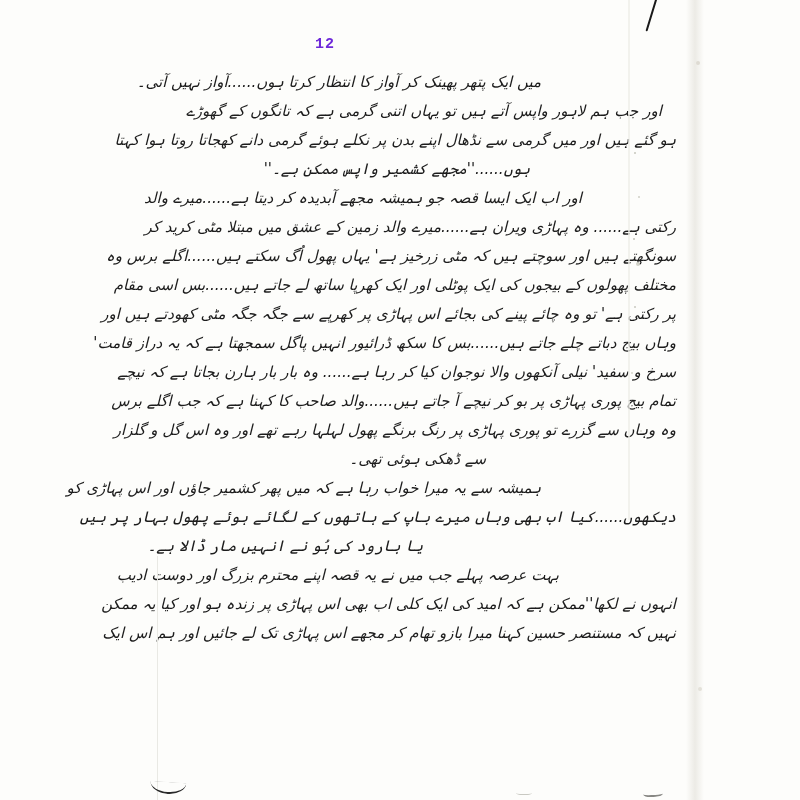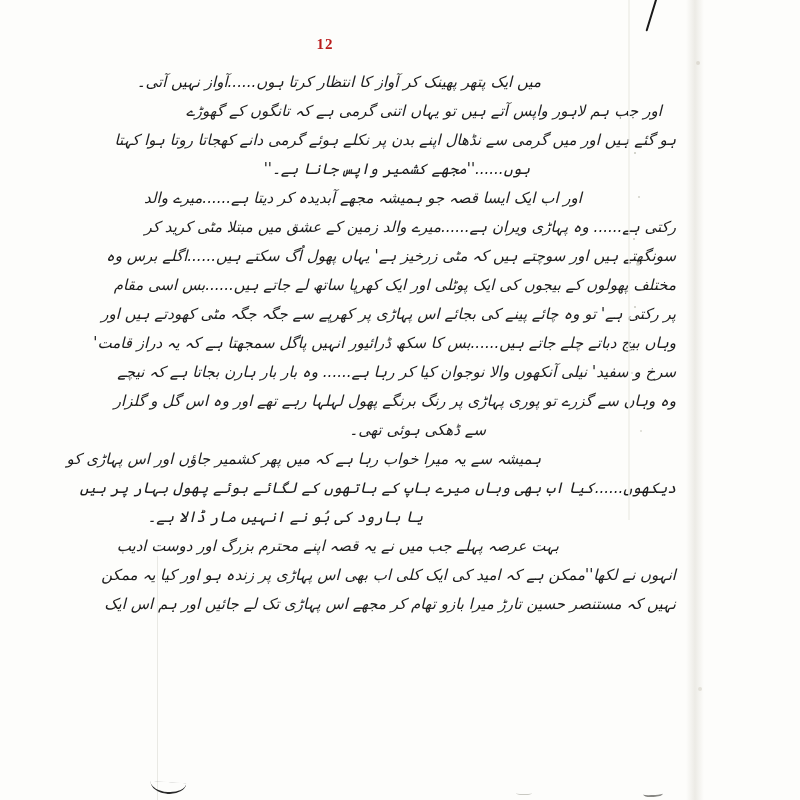--- a/index.html
+++ b/index.html
@@ -4,22 +4,22 @@
 <style>
   html,body{margin:0;padding:0;}
   body{
     width:800px;height:800px;position:relative;overflow:hidden;
     background:#fdfdfb;
     font-family:"DejaVu Sans",sans-serif;
   }
   
   .page-number{
     position:absolute;top:36px;left:303px;width:44px;
-    text-align:center;font-family:Liberation Serif, serif;
-    font-weight:bold;font-size:15px;color:#b91c1c;letter-spacing:1px;
+    text-align:center;font-family:Liberation Mono, monospace;
+    font-weight:bold;font-size:15px;color:#6d28d9;letter-spacing:1px;
   }
   
   .text-block{
     position:absolute;top:68px;left:186px;width:490px;
     direction:rtl;color:#1c1c1c;
   }
   .para{margin:0;padding:0;}
   .line{
     height:29px;line-height:29px;font-size:15px;
     direction:rtl;text-align:right;white-space:nowrap;
@@ -83,42 +83,43 @@
 
 <div class="page-number">12</div>
 
 <div class="text-block" style="color: rgb(28, 28, 28);">
     <div class="para">
       <div class="line pr135">میں ایک پتھر پھینک کر آواز کا انتظار کرتا ہوں......آواز نہیں آتی۔</div>
     </div>
     <div class="para">
       <div class="line j pr14">اور جب ہم لاہور واپس آتے ہیں تو یہاں اتنی گرمی ہے کہ تانگوں کے گھوڑے</div>
       <div class="line j">ہو گئے ہیں اور میں گرمی سے نڈھال اپنے بدن پر نکلے ہوئے گرمی دانے کھجاتا روتا ہوا کہتا</div>
-      <div class="line pr146">ہوں......''مجھے کشمیر واپس جانا ہے۔''</div>
+      <div class="line pr146">ہوں......''مجھے کشمیر واپس ممکن ہے۔''</div>
     </div>
     <div class="para">
       <div class="line pr94">اور اب ایک ایسا قصہ جو ہمیشہ مجھے آبدیدہ کر دیتا ہے......میرے والد</div>
       <div class="line j">رکتی ہے...... وہ پہاڑی ویران ہے......میرے والد زمین کے عشق میں مبتلا مٹی کرید کر</div>
       <div class="line j">سونگھتے ہیں اور سوچتے ہیں کہ مٹی زرخیز ہے' یہاں پھول اُگ سکتے ہیں......اگلے برس وہ</div>
       <div class="line j">مختلف پھولوں کے بیجوں کی ایک پوٹلی اور ایک کھرپا ساتھ لے جاتے ہیں......بس اسی مقام</div>
       <div class="line j">پر رکتی ہے' تو وہ چائے پینے کی بجائے اس پہاڑی پر کھرپے سے جگہ جگہ مٹی کھودتے ہیں اور</div>
       <div class="line j">وہاں بیج دباتے چلے جاتے ہیں......بس کا سکھ ڈرائیور انہیں پاگل سمجھتا ہے کہ یہ دراز قامت'</div>
       <div class="line j">سرخ و سفید' نیلی آنکھوں والا نوجوان کیا کر رہا ہے...... وہ بار بار ہارن بجاتا ہے کہ نیچے</div>
+      <div class="line j">تمام بیج پوری پہاڑی پر بو کر نیچے آ جاتے ہیں......والد صاحب کا کہنا ہے کہ جب اگلے برس</div>
       <div class="line j">وہ وہاں سے گزرے تو پوری پہاڑی پر رنگ برنگے پھول لہلہا رہے تھے اور وہ اس گل و گلزار</div>
       <div class="line pr190">سے ڈھکی ہوئی تھی۔</div>
     </div>
     <div class="para">
       <div class="line j pr135">ہمیشہ سے یہ میرا خواب رہا ہے کہ میں پھر کشمیر جاؤں اور اس پہاڑی کو</div>
       <div class="line j">دیکھوں......کیا اب بھی وہاں میرے باپ کے ہاتھوں کے لگائے ہوئے پھول بہار پر ہیں</div>
       <div class="line pr253">یا بارود کی بُو نے انہیں مار ڈالا ہے۔</div>
     </div>
     <div class="para">
       <div class="line pr117">بہت عرصہ پہلے جب میں نے یہ قصہ اپنے محترم بزرگ اور دوست ادیب</div>
       <div class="line j">انہوں نے لکھا''ممکن ہے کہ امید کی ایک کلی اب بھی اس پہاڑی پر زندہ ہو اور کیا یہ ممکن</div>
-      <div class="line j">نہیں کہ مستنصر حسین تارڑ میرا بازو تھام کر مجھے اس پہاڑی تک لے جائیں اور ہم اس ایک</div>
+      <div class="line j">نہیں کہ مستنصر حسین کہنا میرا بازو تھام کر مجھے اس پہاڑی تک لے جائیں اور ہم اس ایک</div>
     </div>
   </div>
 
 <div class="mark-top-right"></div>
 <div class="streak-right"></div>
 <div class="crease-left"></div>
 <div class="edge-shade-right"></div>
 <div class="speckles"></div>
 <div class="smudge-bl"></div>
 <div class="smudge-bc"></div>

